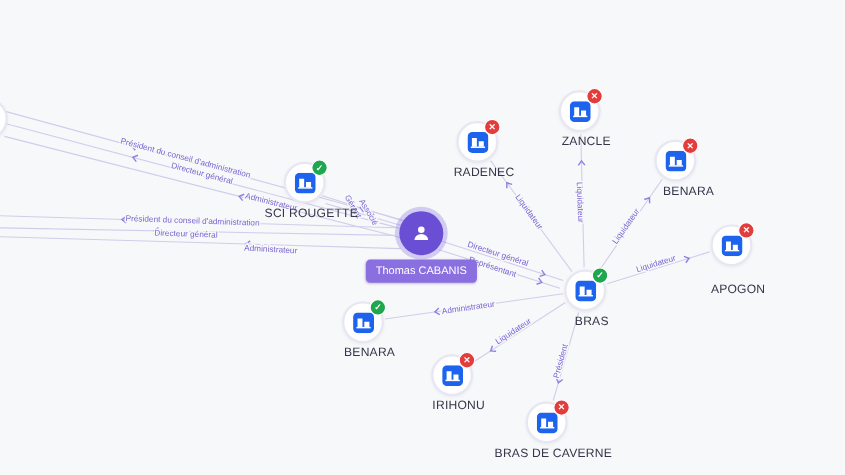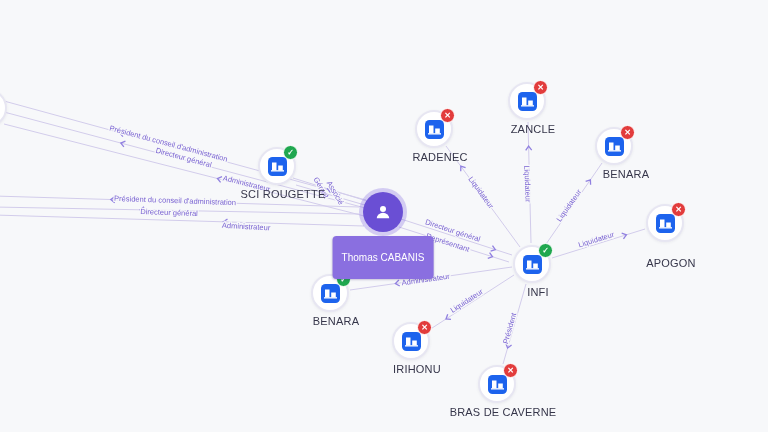--- a/index.html
+++ b/index.html
@@ -14,21 +14,21 @@
             display:flex; align-items:center; justify-content:center;
             box-shadow:0 1px 3px rgba(50,50,90,.07); }
   .badge { position:absolute; width:15px; height:15px; border-radius:50%;
            border:1.5px solid #fff; color:#fff; display:flex; align-items:center;
            justify-content:center; font-size:8px; font-weight:bold; line-height:1; }
   .nlabel { position:absolute; width:150px; text-align:center; font-size:11px;
             color:#36364a; letter-spacing:.2px;padding-left:12px; }
   .pcircle { position:absolute; width:40px; height:40px; border-radius:50%;
              display:flex; align-items:center; justify-content:center; }
   .pill { position:absolute; transform:translateX(-50%); color:#fff; font-size:10px;
-          padding:16px 9px; border-radius:4px; white-space:nowrap;
+          padding:5px 9px; border-radius:4px; white-space:nowrap;
           box-shadow:0 1px 2px rgba(60,40,120,.25); }
   svg text.elabel { font-family:"Liberation Sans", sans-serif; }
 </style>
 </head>
 <body>
 
 <div id="graph">
   <svg id="edges" width="768" height="432" viewBox="0 0 768 432">
       <line x1="366" y1="200" x2="4" y2="101" stroke="#d2cceb" stroke-width="1"></line>
       <path d="M-4 -3 L0 0 L-4 3" transform="translate(119.83999999999997 132.68) rotate(-164.70471132489823)" fill="none" stroke="#9181e0" stroke-width="1.3"></path>
@@ -143,21 +143,21 @@
       </div>
       <div class="node company">
         <div class="circle" style="left: 513px; top: 245px;">
           <svg width="19" height="19" viewBox="0 0 19 19">
             <rect x="0" y="0" width="19" height="19" rx="4.5" fill="#1d63ed"></rect>
             <path fill="#fff" d="M4 13.5 V5.5 h4.5 v8 z M10.2 13.5 V8.5 h4.6 v5 z"></path>
             <rect x="3" y="13.2" width="13" height="1.3" fill="#fff"></rect>
           </svg>
         </div>
         <div class="badge active" style="left: 538px; top: 243px; background: rgb(31, 167, 79);">✓</div>
-        <div class="nlabel" style="left: 457px; top: 286px; color: rgb(54, 54, 74);">INFI</div>
+        <div class="nlabel" style="left: 457px; top: 286px; color: rgb(54, 54, 74);">BRAS</div>
       </div>
       <div class="node company">
         <div class="circle" style="left: 311px; top: 274px;">
           <svg width="19" height="19" viewBox="0 0 19 19">
             <rect x="0" y="0" width="19" height="19" rx="4.5" fill="#1d63ed"></rect>
             <path fill="#fff" d="M4 13.5 V5.5 h4.5 v8 z M10.2 13.5 V8.5 h4.6 v5 z"></path>
             <rect x="3" y="13.2" width="13" height="1.3" fill="#fff"></rect>
           </svg>
         </div>
         <div class="badge active" style="left: 336px; top: 272px; background: rgb(31, 167, 79);">✓</div>

